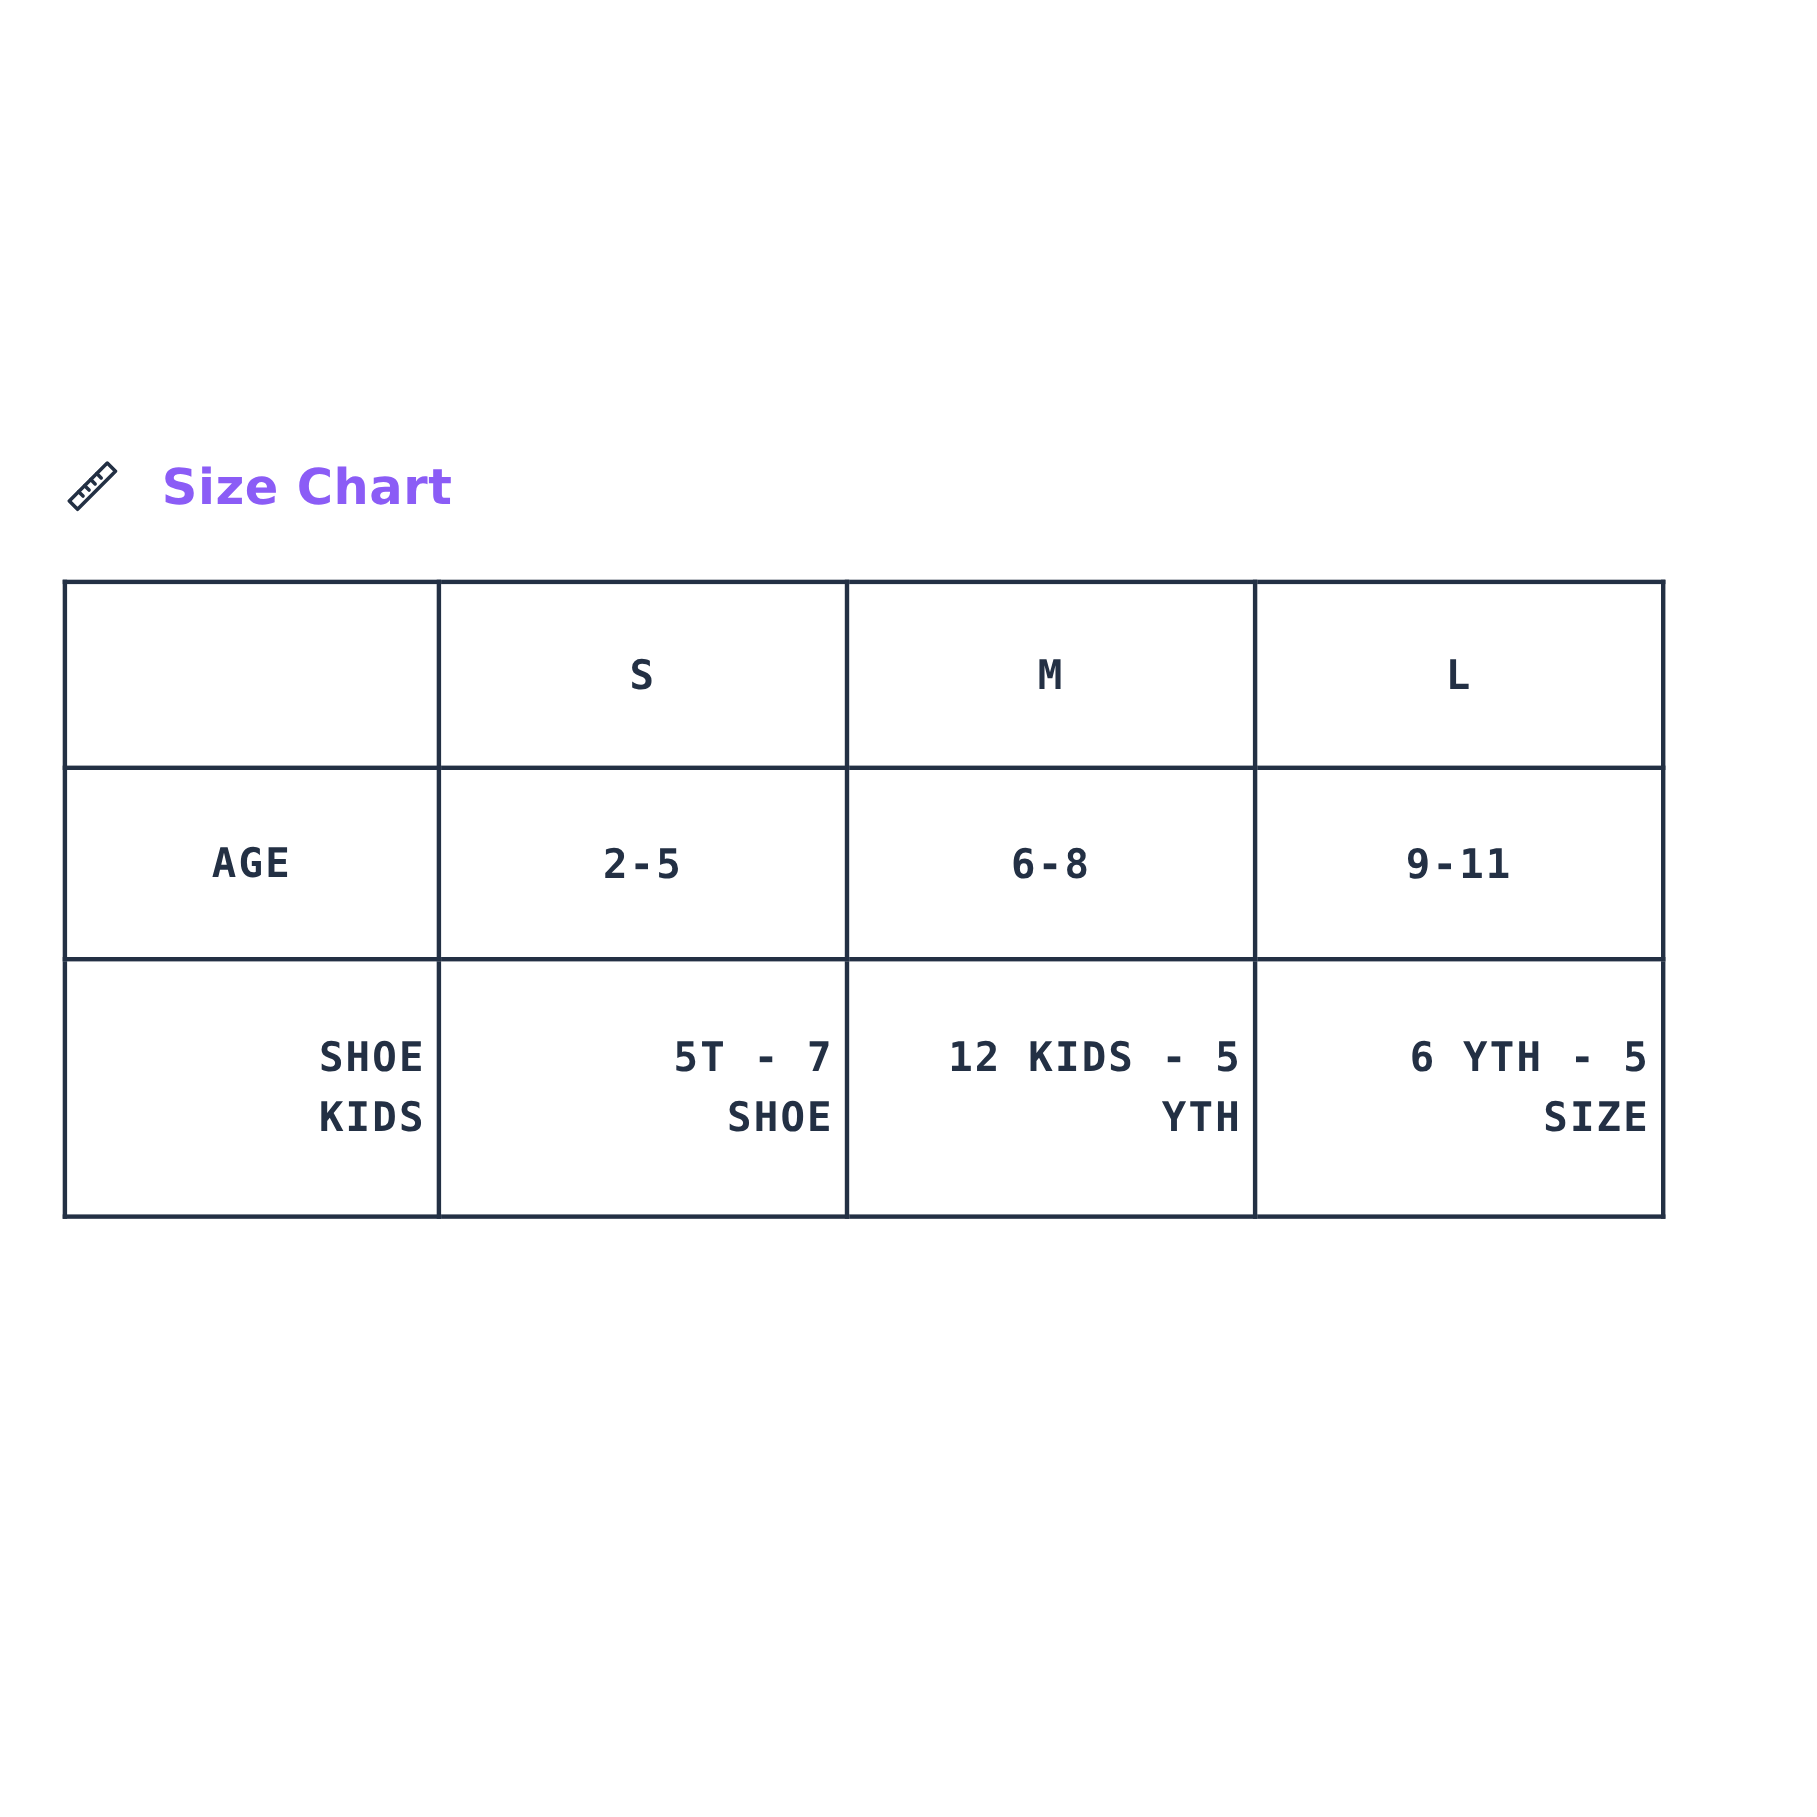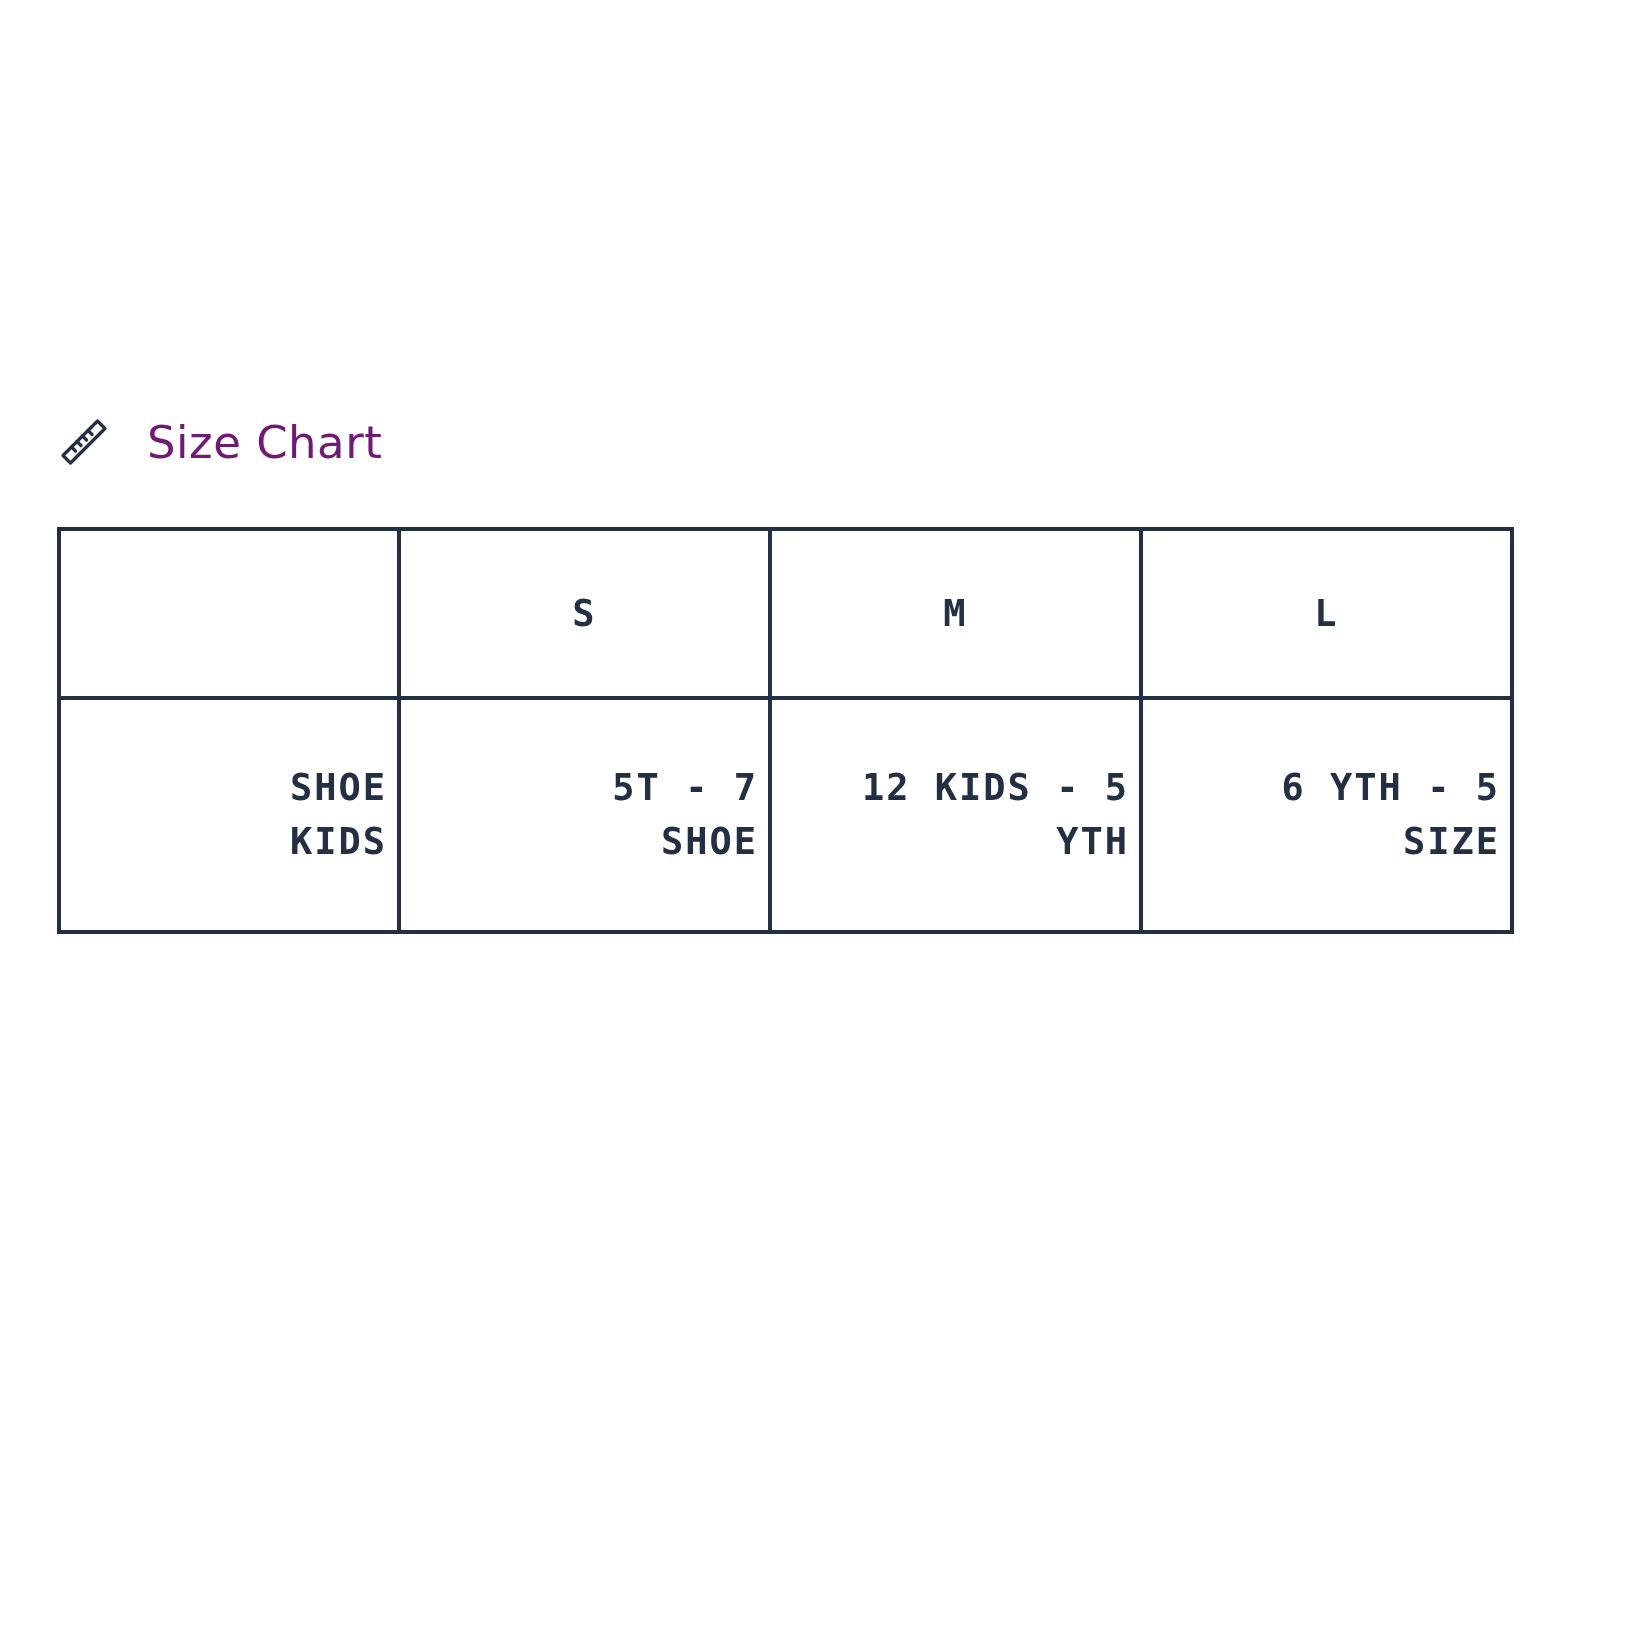--- a/index.html
+++ b/index.html
@@ -34,23 +34,23 @@
   }
   .ruler-icon {
     width: 54px;
     height: 54px;
     flex: 0 0 auto;
     display: block;
   }
   .header-title {
     font-family: "DejaVu Sans", sans-serif;
     font-size: 45px;
-    font-weight: normal;
+    font-weight: bold;
     letter-spacing: 0.5px;
-    color: #701a75;
+    color: #8b5cf6;
     line-height: 1;
   }
   table.size-chart {
     border-collapse: collapse;
     width: 1455px;
     table-layout: fixed;
   }
   table.size-chart td {
     border: 4px solid #233044;
     text-align: center;
@@ -102,20 +102,32 @@
         <col class="size-col">
         <col class="size-col">
       </colgroup>
       <tbody>
         <tr class="head-row">
           <td></td>
           <td>S</td>
           <td>M</td>
           <td>L</td>
         </tr>
+        <tr class="age-row">
+          <td class="row-label">AGE</td>
+          <td>
+            <span class="cell-line">2-5</span>
+          </td>
+          <td>
+            <span class="cell-line">6-8</span>
+          </td>
+          <td>
+            <span class="cell-line">9-11</span>
+          </td>
+        </tr>
         <tr class="shoe-row">
           <td class="row-label">
             <span class="cell-line">SHOE</span>
             <span class="cell-line">KIDS</span>
           </td>
           <td>
             <span class="cell-line">5T - 7</span>
             <span class="cell-line">SHOE</span>
           </td>
           <td>

